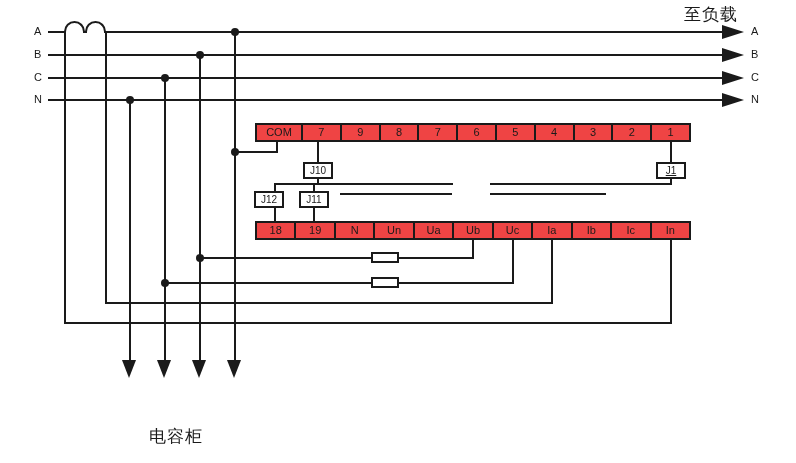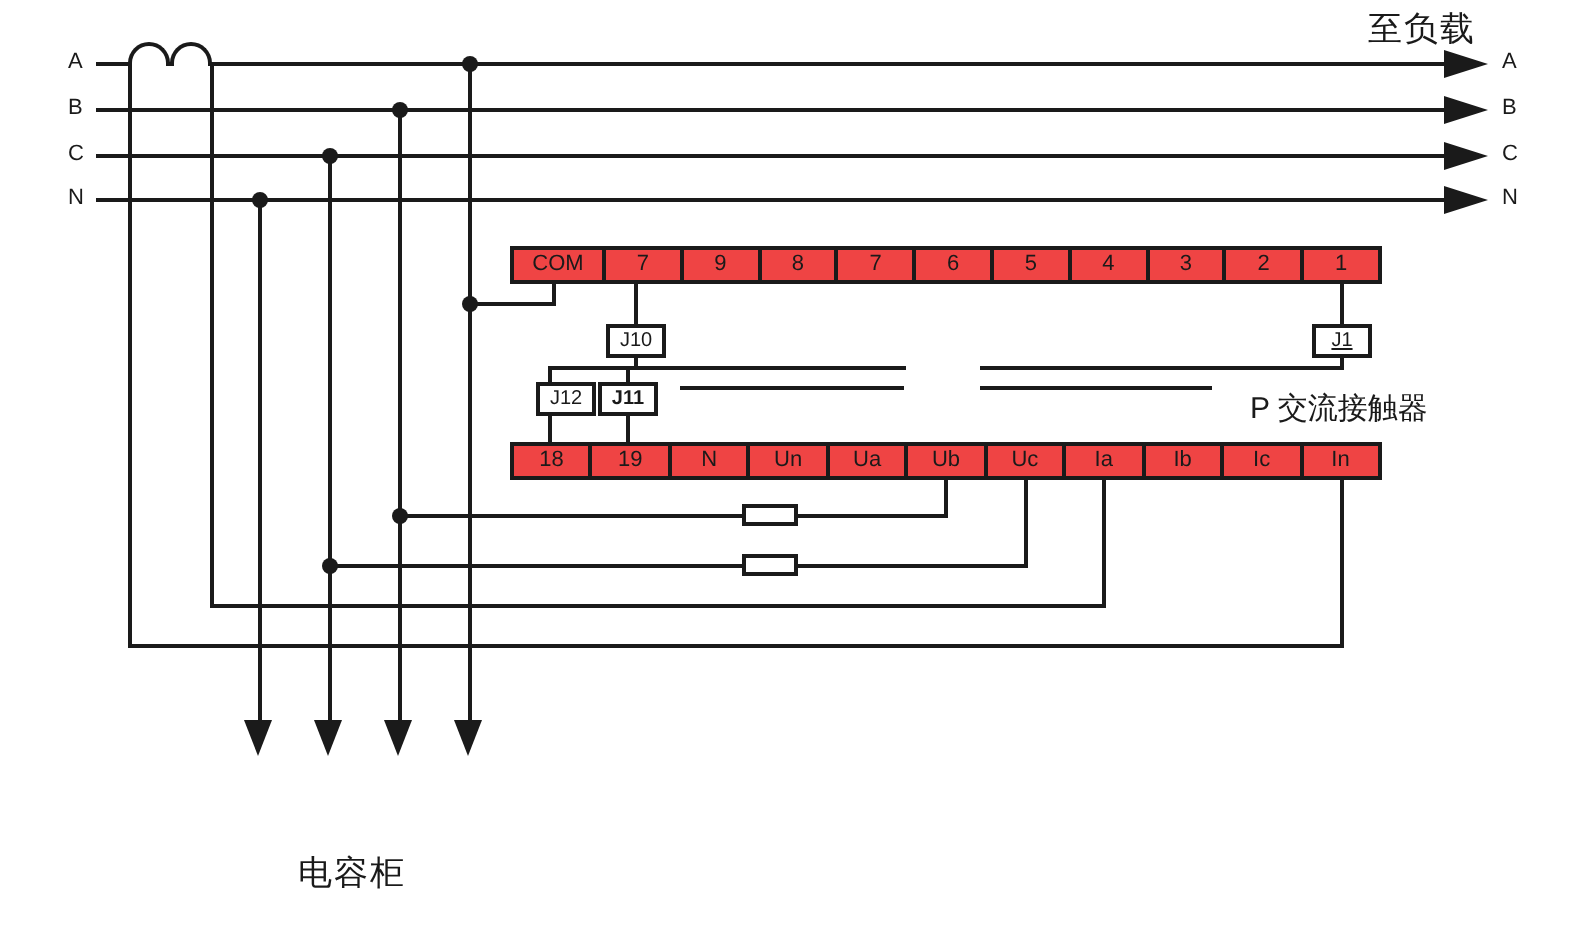--- a/index.html
+++ b/index.html
@@ -97,28 +97,27 @@
   <div class="v" style="left:670px;top:142px;height:20px;"></div>
   <div class="jbox" style="left:656px;top:162px;text-decoration:underline;">J1</div>
   <div class="v" style="left:670px;top:179px;height:6px;"></div>
 
   <div class="h" style="left:275px;top:183px;width:178px;"></div>
   <div class="h" style="left:490px;top:183px;width:182px;"></div>
   <div class="h" style="left:340px;top:193px;width:112px;"></div>
   <div class="h" style="left:490px;top:193px;width:116px;"></div>
 
   <div class="v" style="left:274px;top:183px;height:8px;"></div>
-  <div class="jbox" style="left:268px;top:191px;text-align:right;">J12</div>
+  <div class="jbox" style="left:254px;top:191px;text-align:right;">J12</div>
   <div class="v" style="left:274px;top:208px;height:13px;"></div>
 
   <div class="v" style="left:313px;top:183px;height:8px;"></div>
-  <div class="jbox" style="left:299px;top:191px;font-weight:bold;">J11</div>
+  <div class="jbox" style="left:299px;top:191px;">J11</div>
   <div class="v" style="left:313px;top:208px;height:13px;"></div>
 
-  <div class="cap-sm" style="left:625px;top:196px;">P 交流接触器</div>
 
   <div class="strip" style="top:221px;">
     <div class="cell">18</div>
     <div class="cell">19</div>
     <div class="cell">N</div>
     <div class="cell">Un</div>
     <div class="cell">Ua</div>
     <div class="cell">Ub</div>
     <div class="cell">Uc</div>
     <div class="cell">Ia</div>

